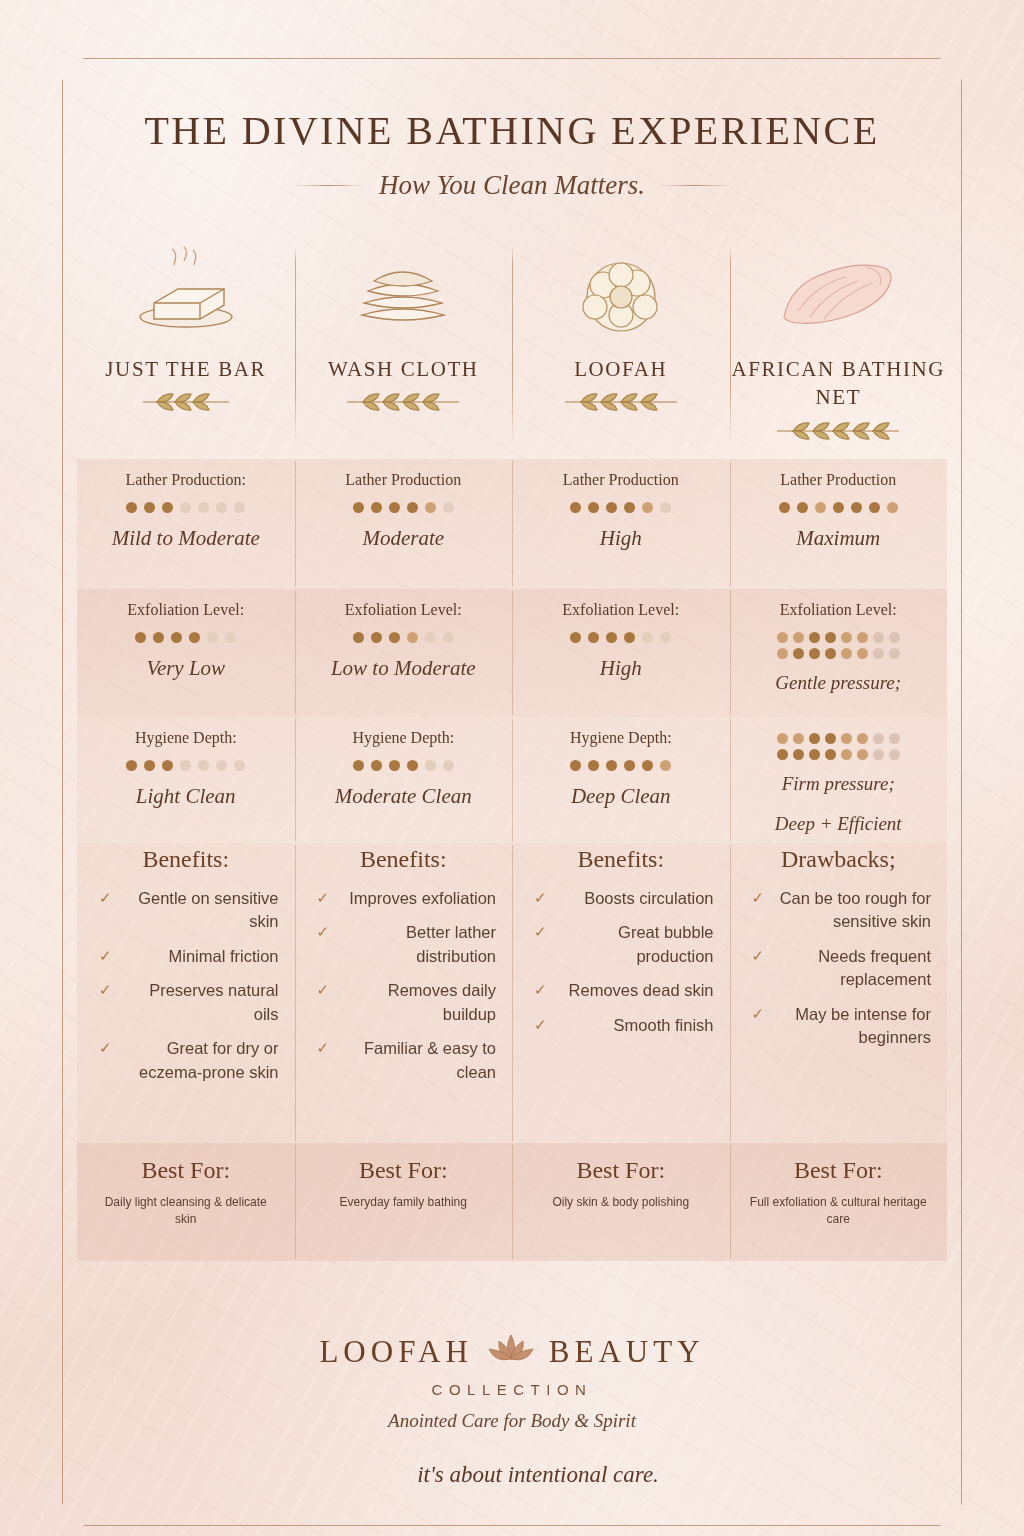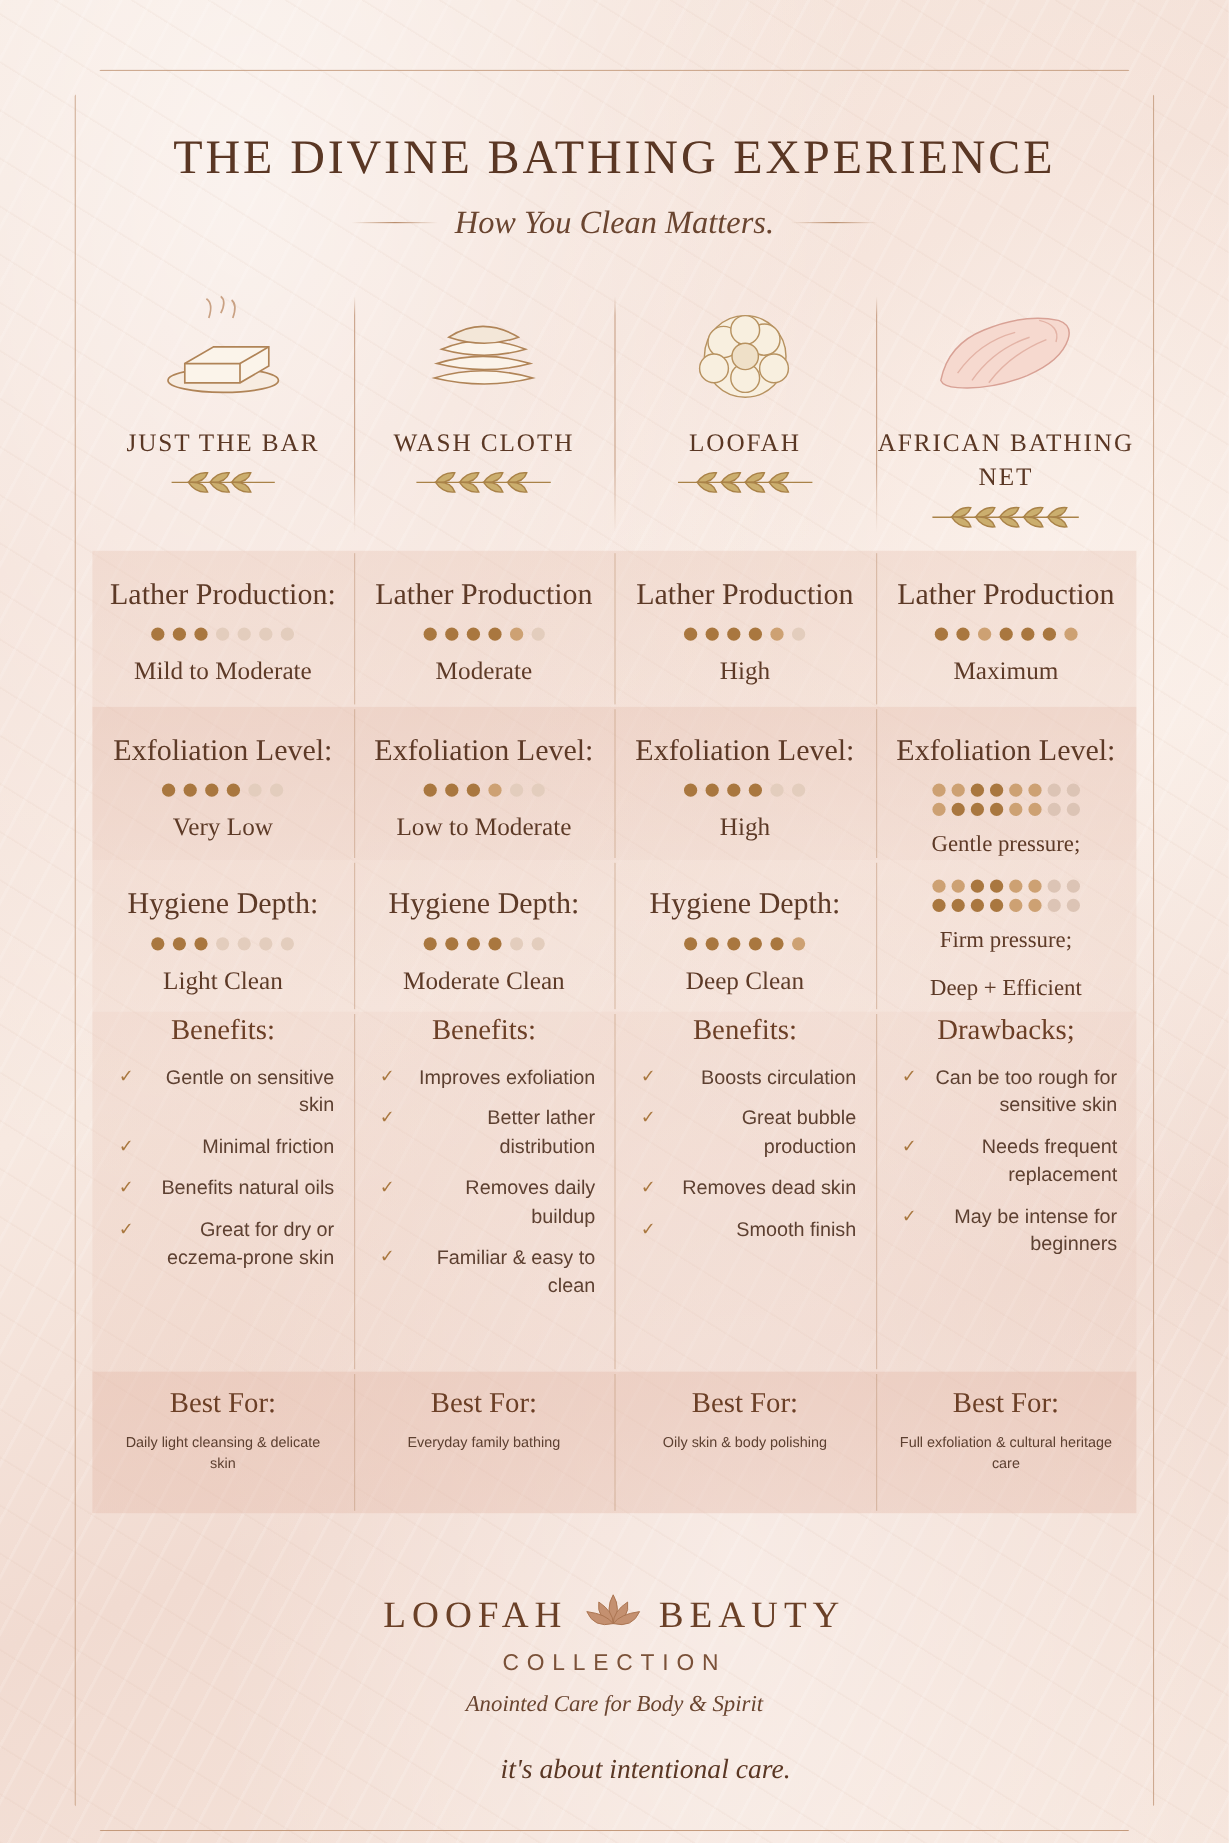--- a/index.html
+++ b/index.html
@@ -143,23 +143,23 @@
   .cell + .cell::before {
     content: "";
     position: absolute;
     left: 0;
     top: 2px;
     bottom: 2px;
     width: 1px;
     background: rgba(197,156,129,0.55);
   }
   .metric-label {
-    font-size: 25px;
+    font-size: 16px;
     color: #5d3a27;
-    margin-top: 23px;
+    margin-top: 12px;
     font-family: Liberation Serif, serif;
   }
   .dots {
     display: flex;
     justify-content: center;
     gap: 7px;
     margin-top: 13px;
   }
   .dot {
     width: 11px;
@@ -167,20 +167,21 @@
     border-radius: 50%;
   }
   .dot.on  { background: #a9773f; }
   .dot.mid { background: #cda173; }
   .dot.off { background: #e3cdbd; }
   .dot.faint { background: #dcc4b5; }
   .metric-value {
     font-size: 21px;
     color: #5d3a27;
     margin-top: 13px;
+    font-style: italic;
   }
   .metric-value.small { font-size: 19px; }
 
   
   .benefit-title {
     font-size: 24px;
     color: #6b3f26;
     text-align: center;
     margin-top: 3px;
   }
@@ -238,21 +239,21 @@
     justify-content: center;
     gap: 10px;
   }
   .brand-word {
     font-size: 31px;
     letter-spacing: 5px;
     color: #6a4027;
   }
   .brand-sub {
     font-family: "Liberation Sans", sans-serif;
-    font-size: 19px;
+    font-size: 15px;
     letter-spacing: 6.5px;
     color: #7a5138;
     margin-top: 6px;
   }
   .brand-tag {
     font-style: italic;
     font-size: 19px;
     color: #6a4530;
     margin-top: 12px;
   }
@@ -589,21 +590,21 @@
       </div>
     </div>
 
     <div class="band shade4" style="top:784px;height:300px;">
       <div class="band-grid">
         <div class="cell">
           <div class="benefit-title">Benefits:</div>
           <ul class="benefits">
             <li>Gentle on sensitive skin</li>
             <li>Minimal friction</li>
-            <li>Benefits natural oils</li>
+            <li>Preserves natural oils</li>
             <li>Great for dry or eczema-prone skin</li>
           </ul>
         </div>
         <div class="cell">
           <div class="benefit-title">Benefits:</div>
           <ul class="benefits">
             <li>Improves exfoliation</li>
             <li>Better lather distribution</li>
             <li>Removes daily buildup</li>
             <li>Familiar &amp; easy to clean</li>

